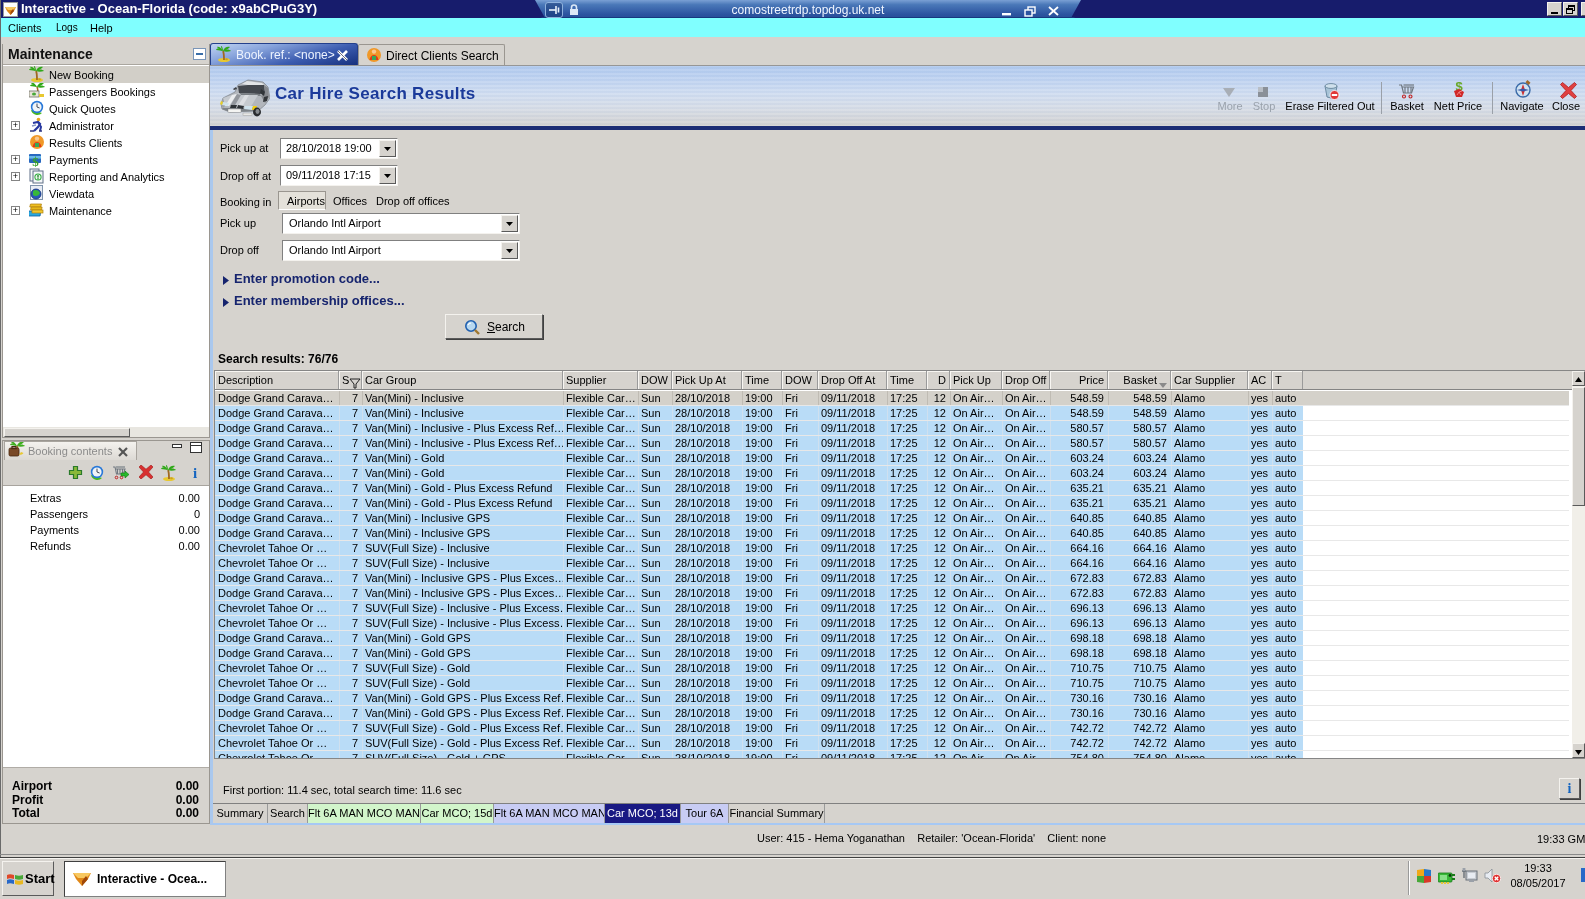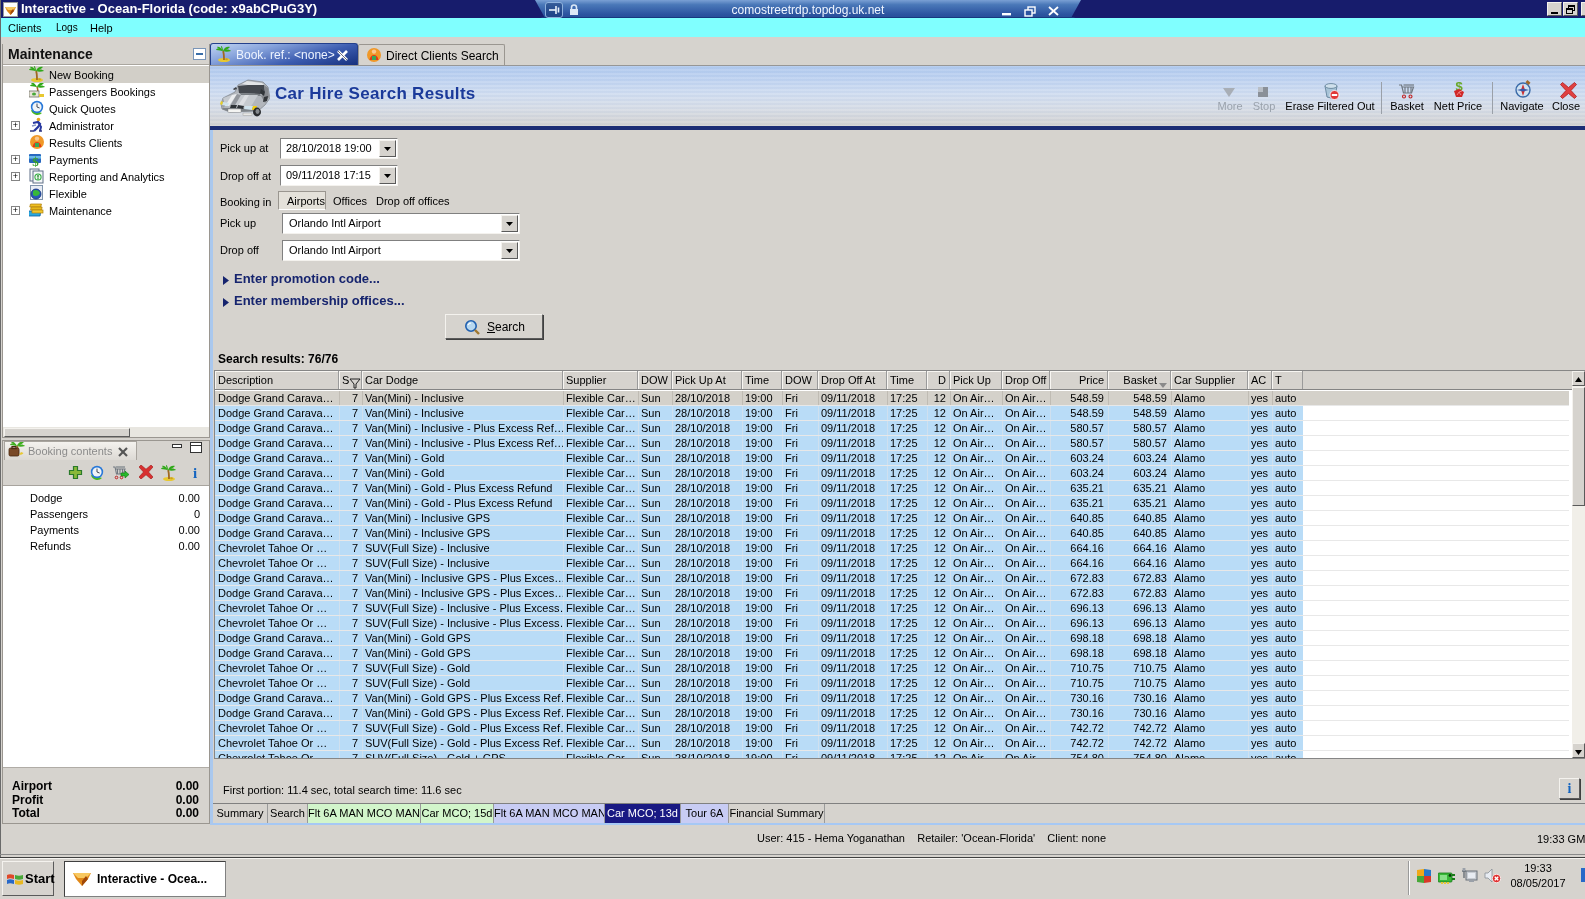--- a/index.html
+++ b/index.html
@@ -139,21 +139,21 @@
 <rect x="8.4" y="7" width="1.2" height="2.6" fill="#107818"></rect>
       <rect x="8.4" y="10.2" width="1.2" height="1.2" fill="#107818"></rect>
     </svg></div>
 <div class="abs t11" style="left:49px;top:171px;">Reporting and Analytics</div>
 <div class="abs" style="left:29px;top:185px;width:16px;height:16px;"><svg width="16" height="16" viewBox="0 0 16 16">
 <rect x="1.5" y="0.5" width="12" height="14" fill="#e8ecf4" stroke="#8094ac" stroke-width="1"></rect>
 <circle cx="7" cy="9" r="5" fill="#2858b8"></circle>
 <path d="M4 6 C6 4 10 5 11 8 C10 11 6 12 4 10z" fill="#38b838"></path>
 <circle cx="7" cy="9" r="5" fill="none" stroke="#103078" stroke-width="0.8"></circle>
     </svg></div>
-<div class="abs t11" style="left:49px;top:188px;">Flexible</div>
+<div class="abs t11" style="left:49px;top:188px;">Viewdata</div>
 <div class="abs" style="left:11px;top:206px;width:9px;height:9px;border:1px solid #848484;background:#fff;font-size:9px;line-height:7px;text-align:center;color:#000;">+</div>
 <div class="abs" style="left:29px;top:202px;width:16px;height:16px;"><svg width="16" height="16" viewBox="0 0 16 16">
 <rect x="1" y="9" width="12" height="5" fill="#28a8e0" stroke="#1060a0" stroke-width="0.8" transform="skewX(-8)"></rect>
 <g>
         <rect x="2" y="2" width="11" height="3" fill="#f0c020" stroke="#b08010" stroke-width="0.7" transform="skewX(-14)"></rect>
 <rect x="3" y="5" width="11" height="3" fill="#e8b818" stroke="#b08010" stroke-width="0.7" transform="skewX(-10)"></rect>
 <rect x="3" y="8" width="11" height="3" fill="#f0c830" stroke="#b08010" stroke-width="0.7"></rect>
       </g>
     </svg></div>
 <div class="abs t11" style="left:49px;top:205px;">Maintenance</div>
@@ -224,21 +224,21 @@
         <path d="M7 5 C10 3 13 3 15 5 C12 6 9 6 7 5z"></path>
         <path d="M7 5 C7 2 6 0 5 0 C5 2 6 4 7 5z"></path>
       </g>
 <ellipse cx="10.5" cy="13.2" rx="1.4" ry="1" fill="#c8a020"></ellipse>
     </svg></div>
 <div class="abs" style="left:191px;top:465px;"><svg width="8" height="15" viewBox="0 0 8 15">
       <text x="4" y="13" font-family="Liberation Serif,serif" font-size="15" font-weight="bold" fill="#1565c0" text-anchor="middle">i</text>
     </svg></div>
 <div class="abs" style="left:3px;top:485px;width:206px;height:1px;background:#a8a49e;"></div>
 <div class="abs" style="left:3px;top:486px;width:206px;height:281px;background:#fff;"></div>
-<div class="abs t11" style="left:30px;top:492px;">Dodge</div>
+<div class="abs t11" style="left:30px;top:492px;">Extras</div>
 <div class="abs t11" style="left:100px;top:492px;width:100px;text-align:right;">0.00</div>
 <div class="abs t11" style="left:30px;top:508px;">Passengers</div>
 <div class="abs t11" style="left:100px;top:508px;width:100px;text-align:right;">0</div>
 <div class="abs t11" style="left:30px;top:524px;">Payments</div>
 <div class="abs t11" style="left:100px;top:524px;width:100px;text-align:right;">0.00</div>
 <div class="abs t11" style="left:30px;top:540px;">Refunds</div>
 <div class="abs t11" style="left:100px;top:540px;width:100px;text-align:right;">0.00</div>
 <div class="abs" style="left:3px;top:767px;width:206px;height:56px;background:#d6d3ce;border-top:1px solid #b0aca6;"></div>
 <div class="abs" style="left:12px;top:779px;font-size:12px;font-weight:bold;">Airport</div>
 <div class="abs" style="left:100px;top:779px;width:99px;text-align:right;font-size:12px;font-weight:bold;">0.00</div>
@@ -414,21 +414,21 @@
 <div class="abs" style="left:214px;top:370px;width:1371px;height:389px;border:1px solid #868686;border-right:none;background:#fff;overflow:hidden;">
     <div class="abs" style="left:0;top:0;width:1371px;height:19px;background:#d6d3ce;border-bottom:1px solid #848484;"></div>
     <div class="abs" style="left:0px;top:0;width:124px;height:18px;border-right:1px solid #9a9a9a;box-shadow:inset 1px 1px 0 #f8f6f2;"></div>
     <div class="abs t11" style="left:0px;top:3px;width:124px;padding-left:3px;text-align:left;white-space:nowrap;overflow:hidden;">Description</div>
     <div class="abs" style="left:124px;top:0;width:23px;height:18px;border-right:1px solid #9a9a9a;box-shadow:inset 1px 1px 0 #f8f6f2;"></div>
     <div class="abs t11" style="left:127px;top:3px;">S</div>
     <div class="abs" style="left:134px;top:4px;"><svg width="12" height="11">
         <polygon points="1,1 11,1 7,6 7,10 5,10 5,6" fill="none" stroke="#222" stroke-width="1"></polygon>
       </svg></div>
     <div class="abs" style="left:147px;top:0;width:201px;height:18px;border-right:1px solid #9a9a9a;box-shadow:inset 1px 1px 0 #f8f6f2;"></div>
-    <div class="abs t11" style="left:147px;top:3px;width:201px;padding-left:3px;text-align:left;white-space:nowrap;overflow:hidden;">Car Dodge</div>
+    <div class="abs t11" style="left:147px;top:3px;width:201px;padding-left:3px;text-align:left;white-space:nowrap;overflow:hidden;">Car Group</div>
     <div class="abs" style="left:348px;top:0;width:75px;height:18px;border-right:1px solid #9a9a9a;box-shadow:inset 1px 1px 0 #f8f6f2;"></div>
     <div class="abs t11" style="left:348px;top:3px;width:75px;padding-left:3px;text-align:left;white-space:nowrap;overflow:hidden;">Supplier</div>
     <div class="abs" style="left:423px;top:0;width:34px;height:18px;border-right:1px solid #9a9a9a;box-shadow:inset 1px 1px 0 #f8f6f2;"></div>
     <div class="abs t11" style="left:423px;top:3px;width:34px;padding-left:3px;text-align:left;white-space:nowrap;overflow:hidden;">DOW</div>
     <div class="abs" style="left:457px;top:0;width:70px;height:18px;border-right:1px solid #9a9a9a;box-shadow:inset 1px 1px 0 #f8f6f2;"></div>
     <div class="abs t11" style="left:457px;top:3px;width:70px;padding-left:3px;text-align:left;white-space:nowrap;overflow:hidden;">Pick Up At</div>
     <div class="abs" style="left:527px;top:0;width:40px;height:18px;border-right:1px solid #9a9a9a;box-shadow:inset 1px 1px 0 #f8f6f2;"></div>
     <div class="abs t11" style="left:527px;top:3px;width:40px;padding-left:3px;text-align:left;white-space:nowrap;overflow:hidden;">Time</div>
     <div class="abs" style="left:567px;top:0;width:36px;height:18px;border-right:1px solid #9a9a9a;box-shadow:inset 1px 1px 0 #f8f6f2;"></div>
     <div class="abs t11" style="left:567px;top:3px;width:36px;padding-left:3px;text-align:left;white-space:nowrap;overflow:hidden;">DOW</div>

